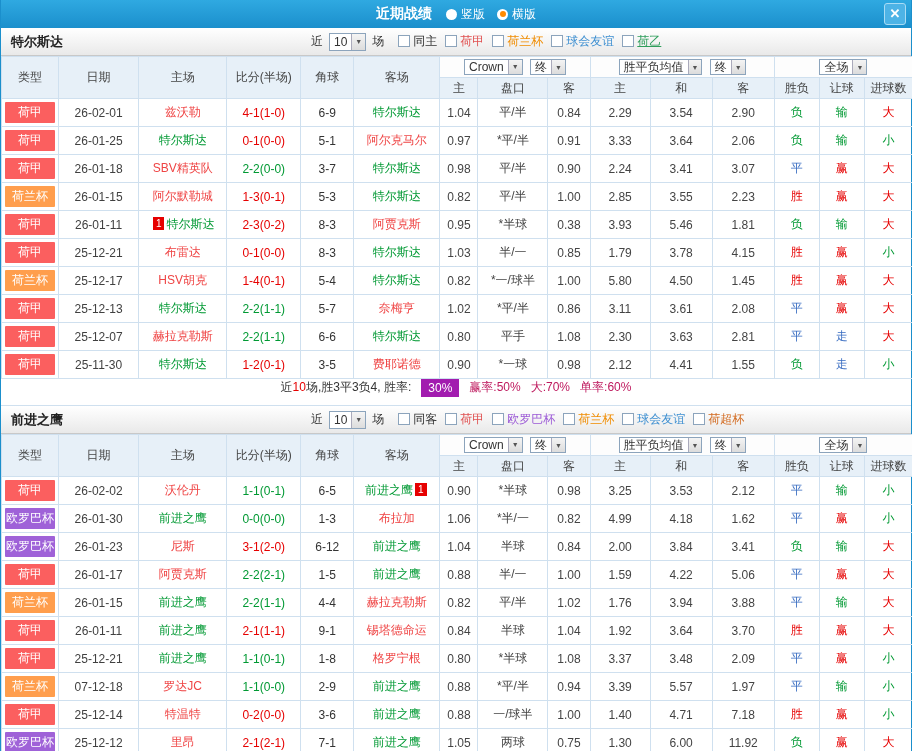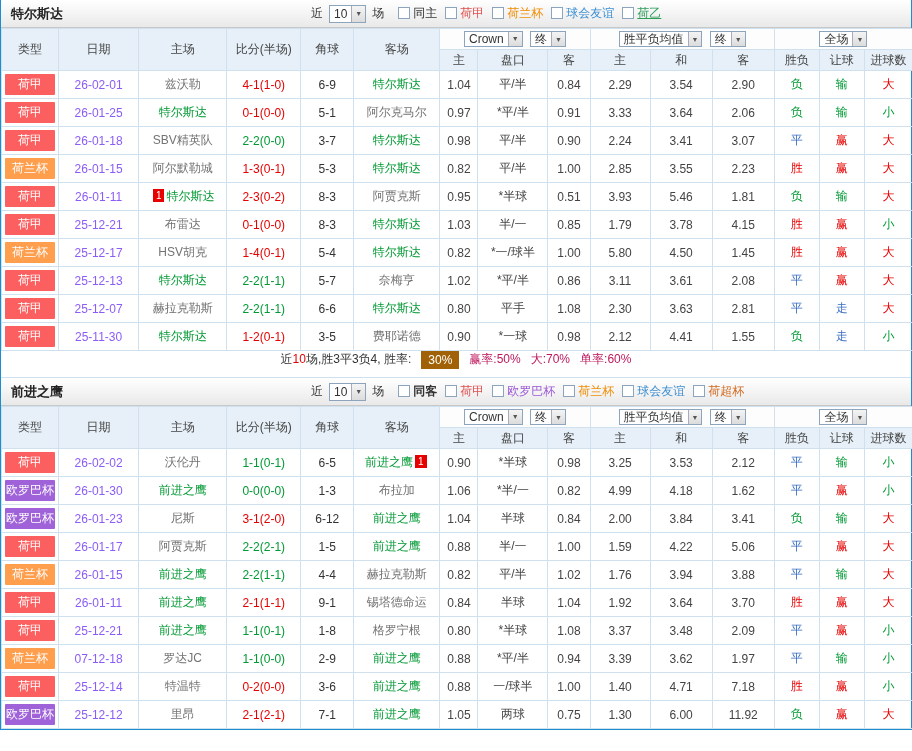--- a/index.html
+++ b/index.html
@@ -35,46 +35,60 @@
   .cbx { display:inline-flex; align-items:center; margin-left:8px; cursor:pointer; }
   .cb { width:12px; height:12px; border:1px solid #8ca4bc; background:#fff; display:inline-block; margin-right:3px; }
 
   
   table { border-collapse:collapse; table-layout:fixed; width:912px; font-size:12px; }
   th, td { border:1px solid #cfe0ef; text-align:center; padding:0; white-space:nowrap; overflow:hidden; }
   thead th { background:#e7f0f8; color:#444; font-weight:normal; height:21px; }
   thead th.ddcell { background:#fdfdfd; }
   thead th.ddcell .dd { height:16px; margin:0 2px; }
   tbody td { height:28px; color:#333; }
-  td.date { color:#8b5cf6; }
+  td.date { color:#404040; }
   td.odds { color:#444; }
   td.corners { color:#333; }
   .badge { display:block; margin:3px; height:21px; line-height:21px; color:#fff; font-size:12px; border-radius:1px; }
   .badge.hj  { background:#fb5f5f; }
   .badge.hlb { background:#ff9e4d; }
   .badge.olb { background:#9f62d8; }
-  .tm { color:#737373; }
+  .tm { color:#ef4444; }
   .tm.grn { color:#009933; }
   .rcard { display:inline-block; background:#e60000; color:#fff; font-size:10px; line-height:13px;
     padding:0 3px; margin:0 2px; vertical-align:1px; }
   .t-red   { color:#e60000; }
   .t-green { color:#009933; }
   .t-blue  { color:#3a6ec2; }
 
   
   .summary { height:27px; border-bottom:1px solid #cfe0ef; display:flex; align-items:flex-start;
     justify-content:center; gap:10px; font-size:12px; background:#fff; }
   .summary .blue { color:#be185d; }
-  .rate-badge { background:#a16207; color:#fff; padding:2px 7px; font-size:12px; }
+  .rate-badge { background:#a21caf; color:#fff; padding:2px 7px; font-size:12px; }
 </style>
 </head>
 <body>
 
 <div class="dialog">
 
+  <div class="titlebar">
+    <span class="title">近期战绩</span>
+    <span class="radios">
+      <span class="radio">
+        <span class="rad"></span>
+        <span>竖版</span>
+      </span>
+      <span class="radio">
+        <span class="rad sel"></span>
+        <span>横版</span>
+      </span>
+    </span>
+    <span class="close-btn">✕</span>
+  </div>
 
   <div class="section-bar">
     <div class="team-name">特尔斯达</div>
     <div class="filter">
       <span>近</span>
       <span class="dd">
         <span>10</span>
         <span class="arr">▼</span>
       </span>
       <span>场</span>
@@ -243,21 +257,21 @@
           <td>
             <span class="badge hj">荷甲</span>
           </td>
           <td class="date">26-01-11</td>
           <td><span class="rcard">1</span><span class="tm grn">特尔斯达</span></td>
           <td><span class="t-red">2-3(0-2)</span></td>
           <td class="corners">8-3</td>
           <td><span class="tm">阿贾克斯</span></td>
           <td class="odds">0.95</td>
           <td class="odds">*半球</td>
-          <td class="odds">0.51</td>
+          <td class="odds">0.38</td>
           <td class="odds">3.93</td>
           <td class="odds">5.46</td>
           <td class="odds">1.81</td>
           <td><span class="t-green">负</span></td>
           <td><span class="t-green">输</span></td>
           <td><span class="t-red">大</span></td>
         </tr>
         <tr>
           <td>
             <span class="badge hj">荷甲</span>
@@ -368,21 +382,21 @@
     <div class="team-name">前进之鹰</div>
     <div class="filter">
       <span>近</span>
       <span class="dd">
         <span>10</span>
         <span class="arr">▼</span>
       </span>
       <span>场</span>
       <span><label class="cbx">
             <span class="cb"></span>
-            <span style="color: rgb(51, 51, 51); font-weight: bold;">同客</span>
+            <span style="color: rgb(51, 51, 51);">同客</span>
           </label><label class="cbx">
             <span class="cb"></span>
             <span style="color: rgb(224, 80, 80);">荷甲</span>
           </label><label class="cbx">
             <span class="cb"></span>
             <span style="color: rgb(155, 89, 214);">欧罗巴杯</span>
           </label><label class="cbx">
             <span class="cb"></span>
             <span style="color: rgb(240, 140, 0);">荷兰杯</span>
           </label><label class="cbx">
@@ -600,21 +614,21 @@
           </td>
           <td class="date">07-12-18</td>
           <td><span class="tm">罗达JC</span></td>
           <td><span class="t-green">1-1(0-0)</span></td>
           <td class="corners">2-9</td>
           <td><span class="tm grn">前进之鹰</span></td>
           <td class="odds">0.88</td>
           <td class="odds">*平/半</td>
           <td class="odds">0.94</td>
           <td class="odds">3.39</td>
-          <td class="odds">3.62</td>
+          <td class="odds">5.57</td>
           <td class="odds">1.97</td>
           <td><span class="t-blue">平</span></td>
           <td><span class="t-green">输</span></td>
           <td><span class="t-green">小</span></td>
         </tr>
         <tr>
           <td>
             <span class="badge hj">荷甲</span>
           </td>
           <td class="date">25-12-14</td>

